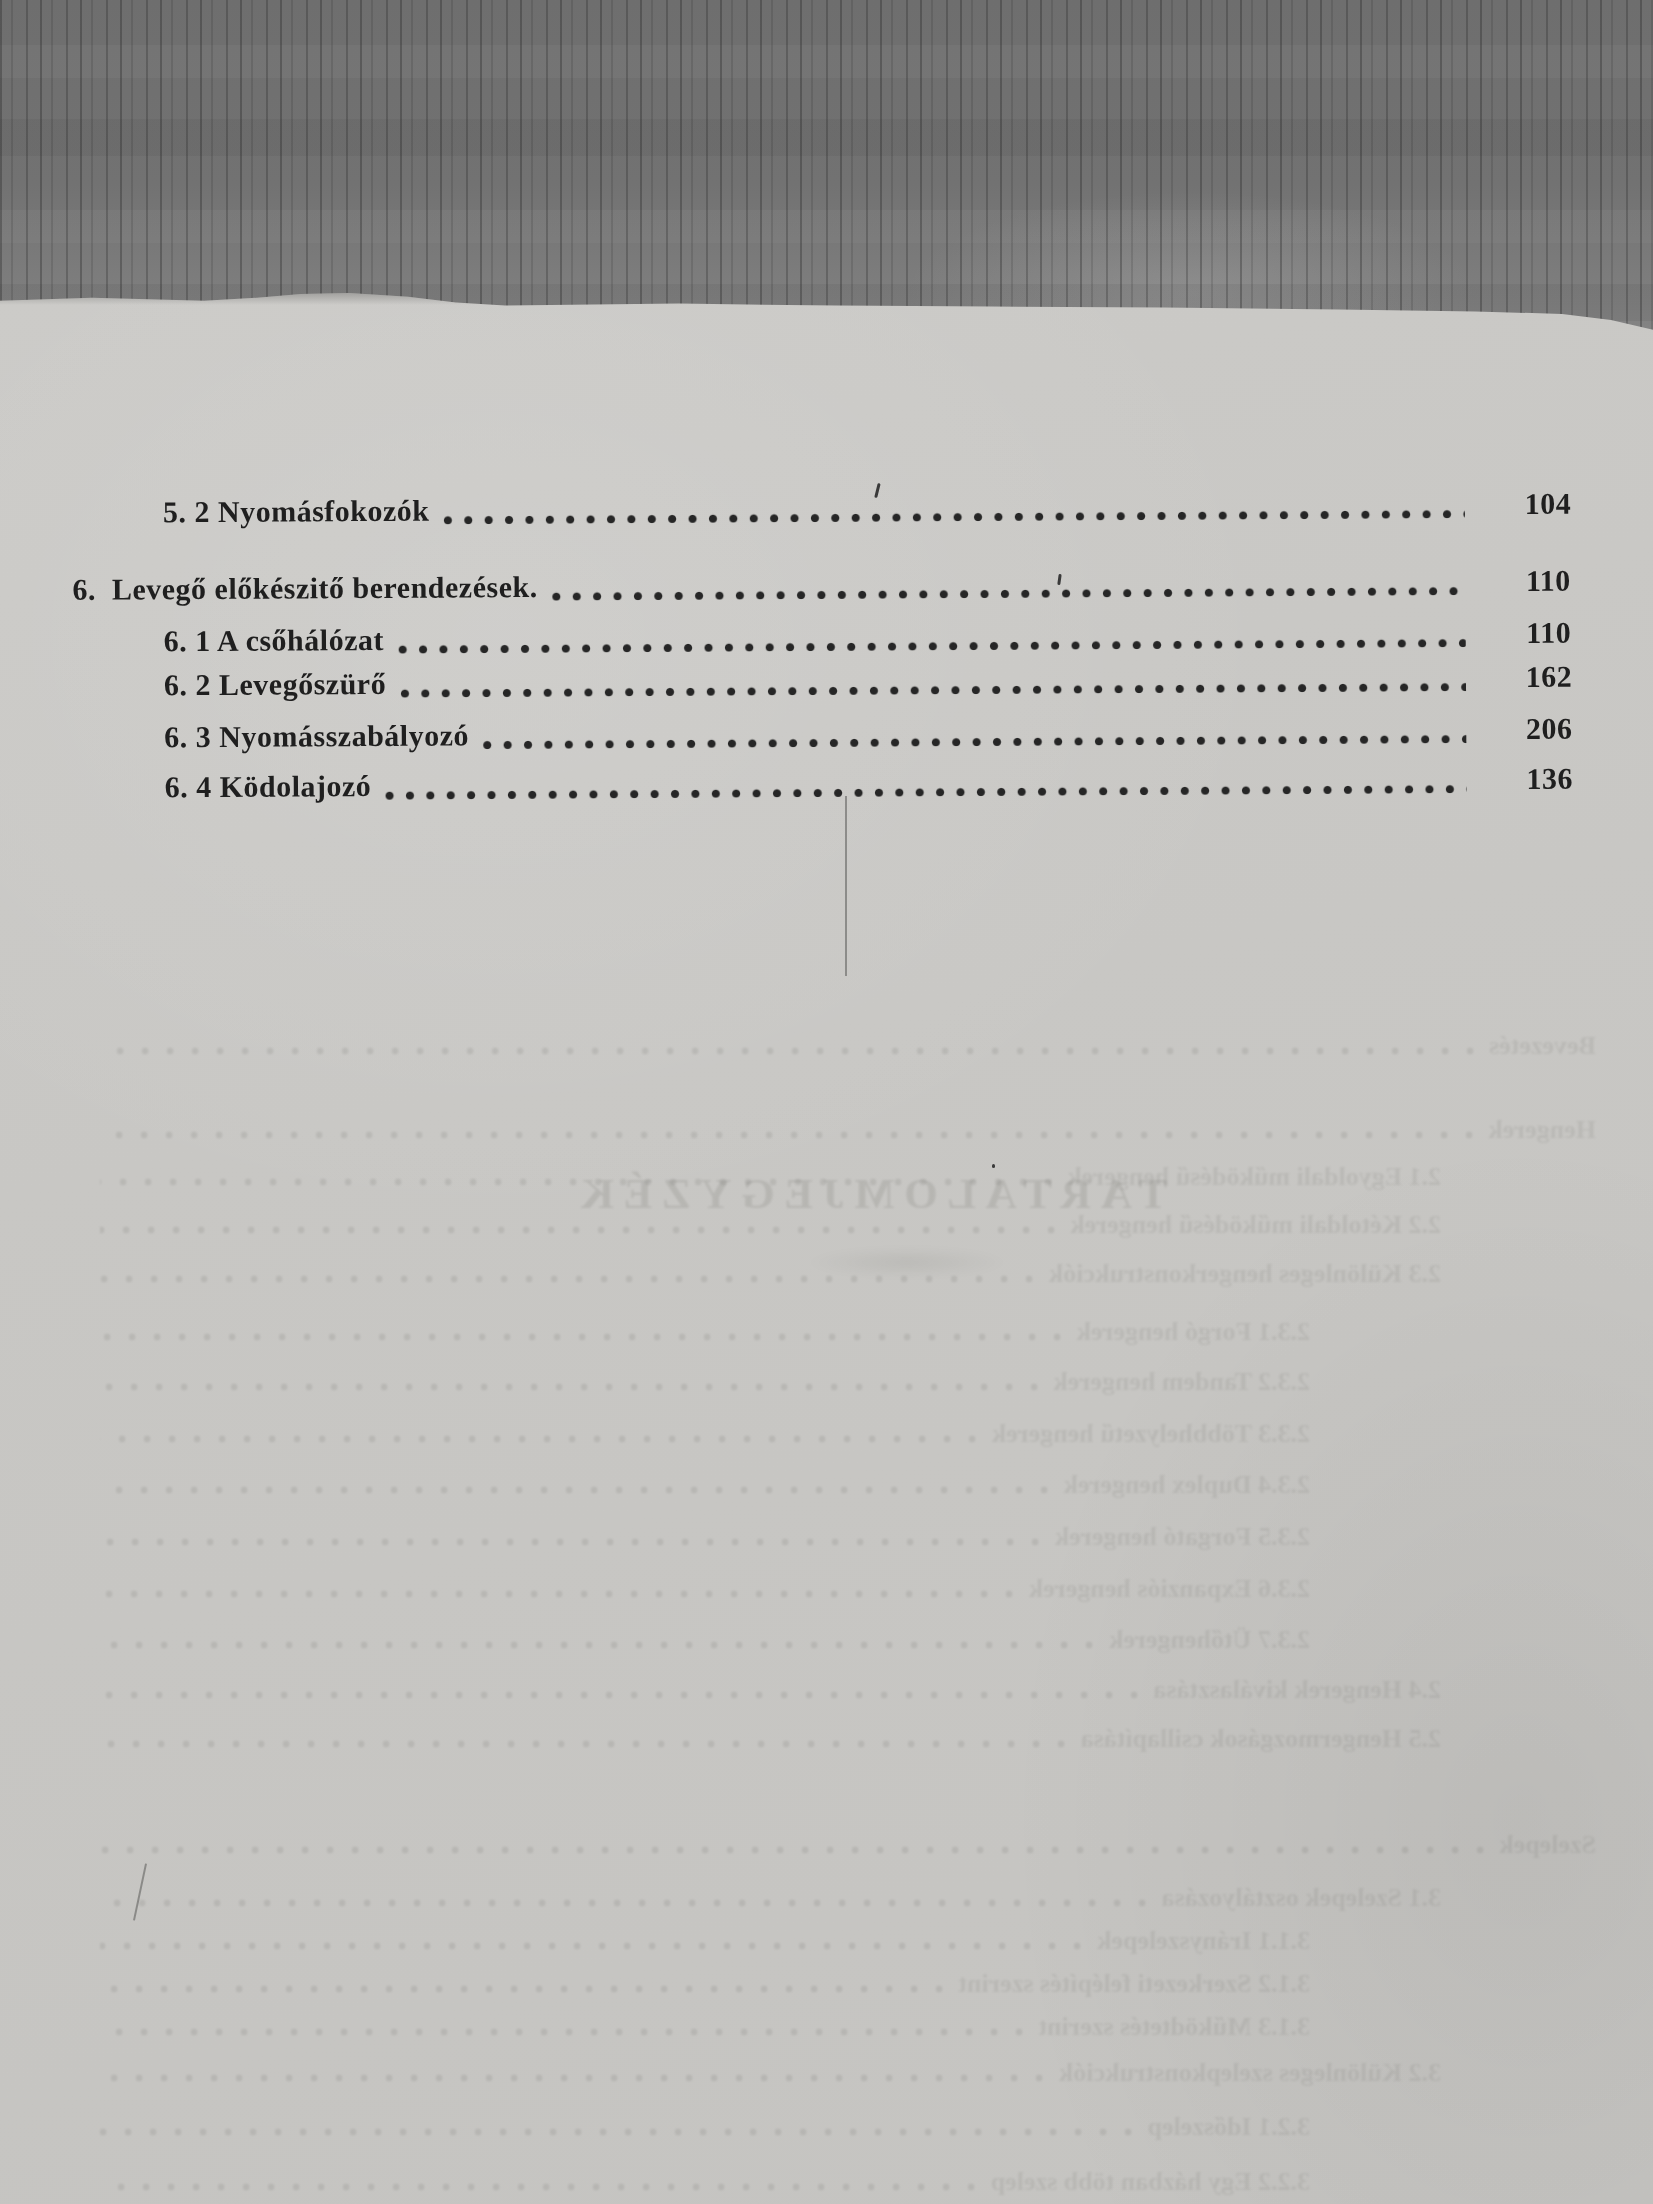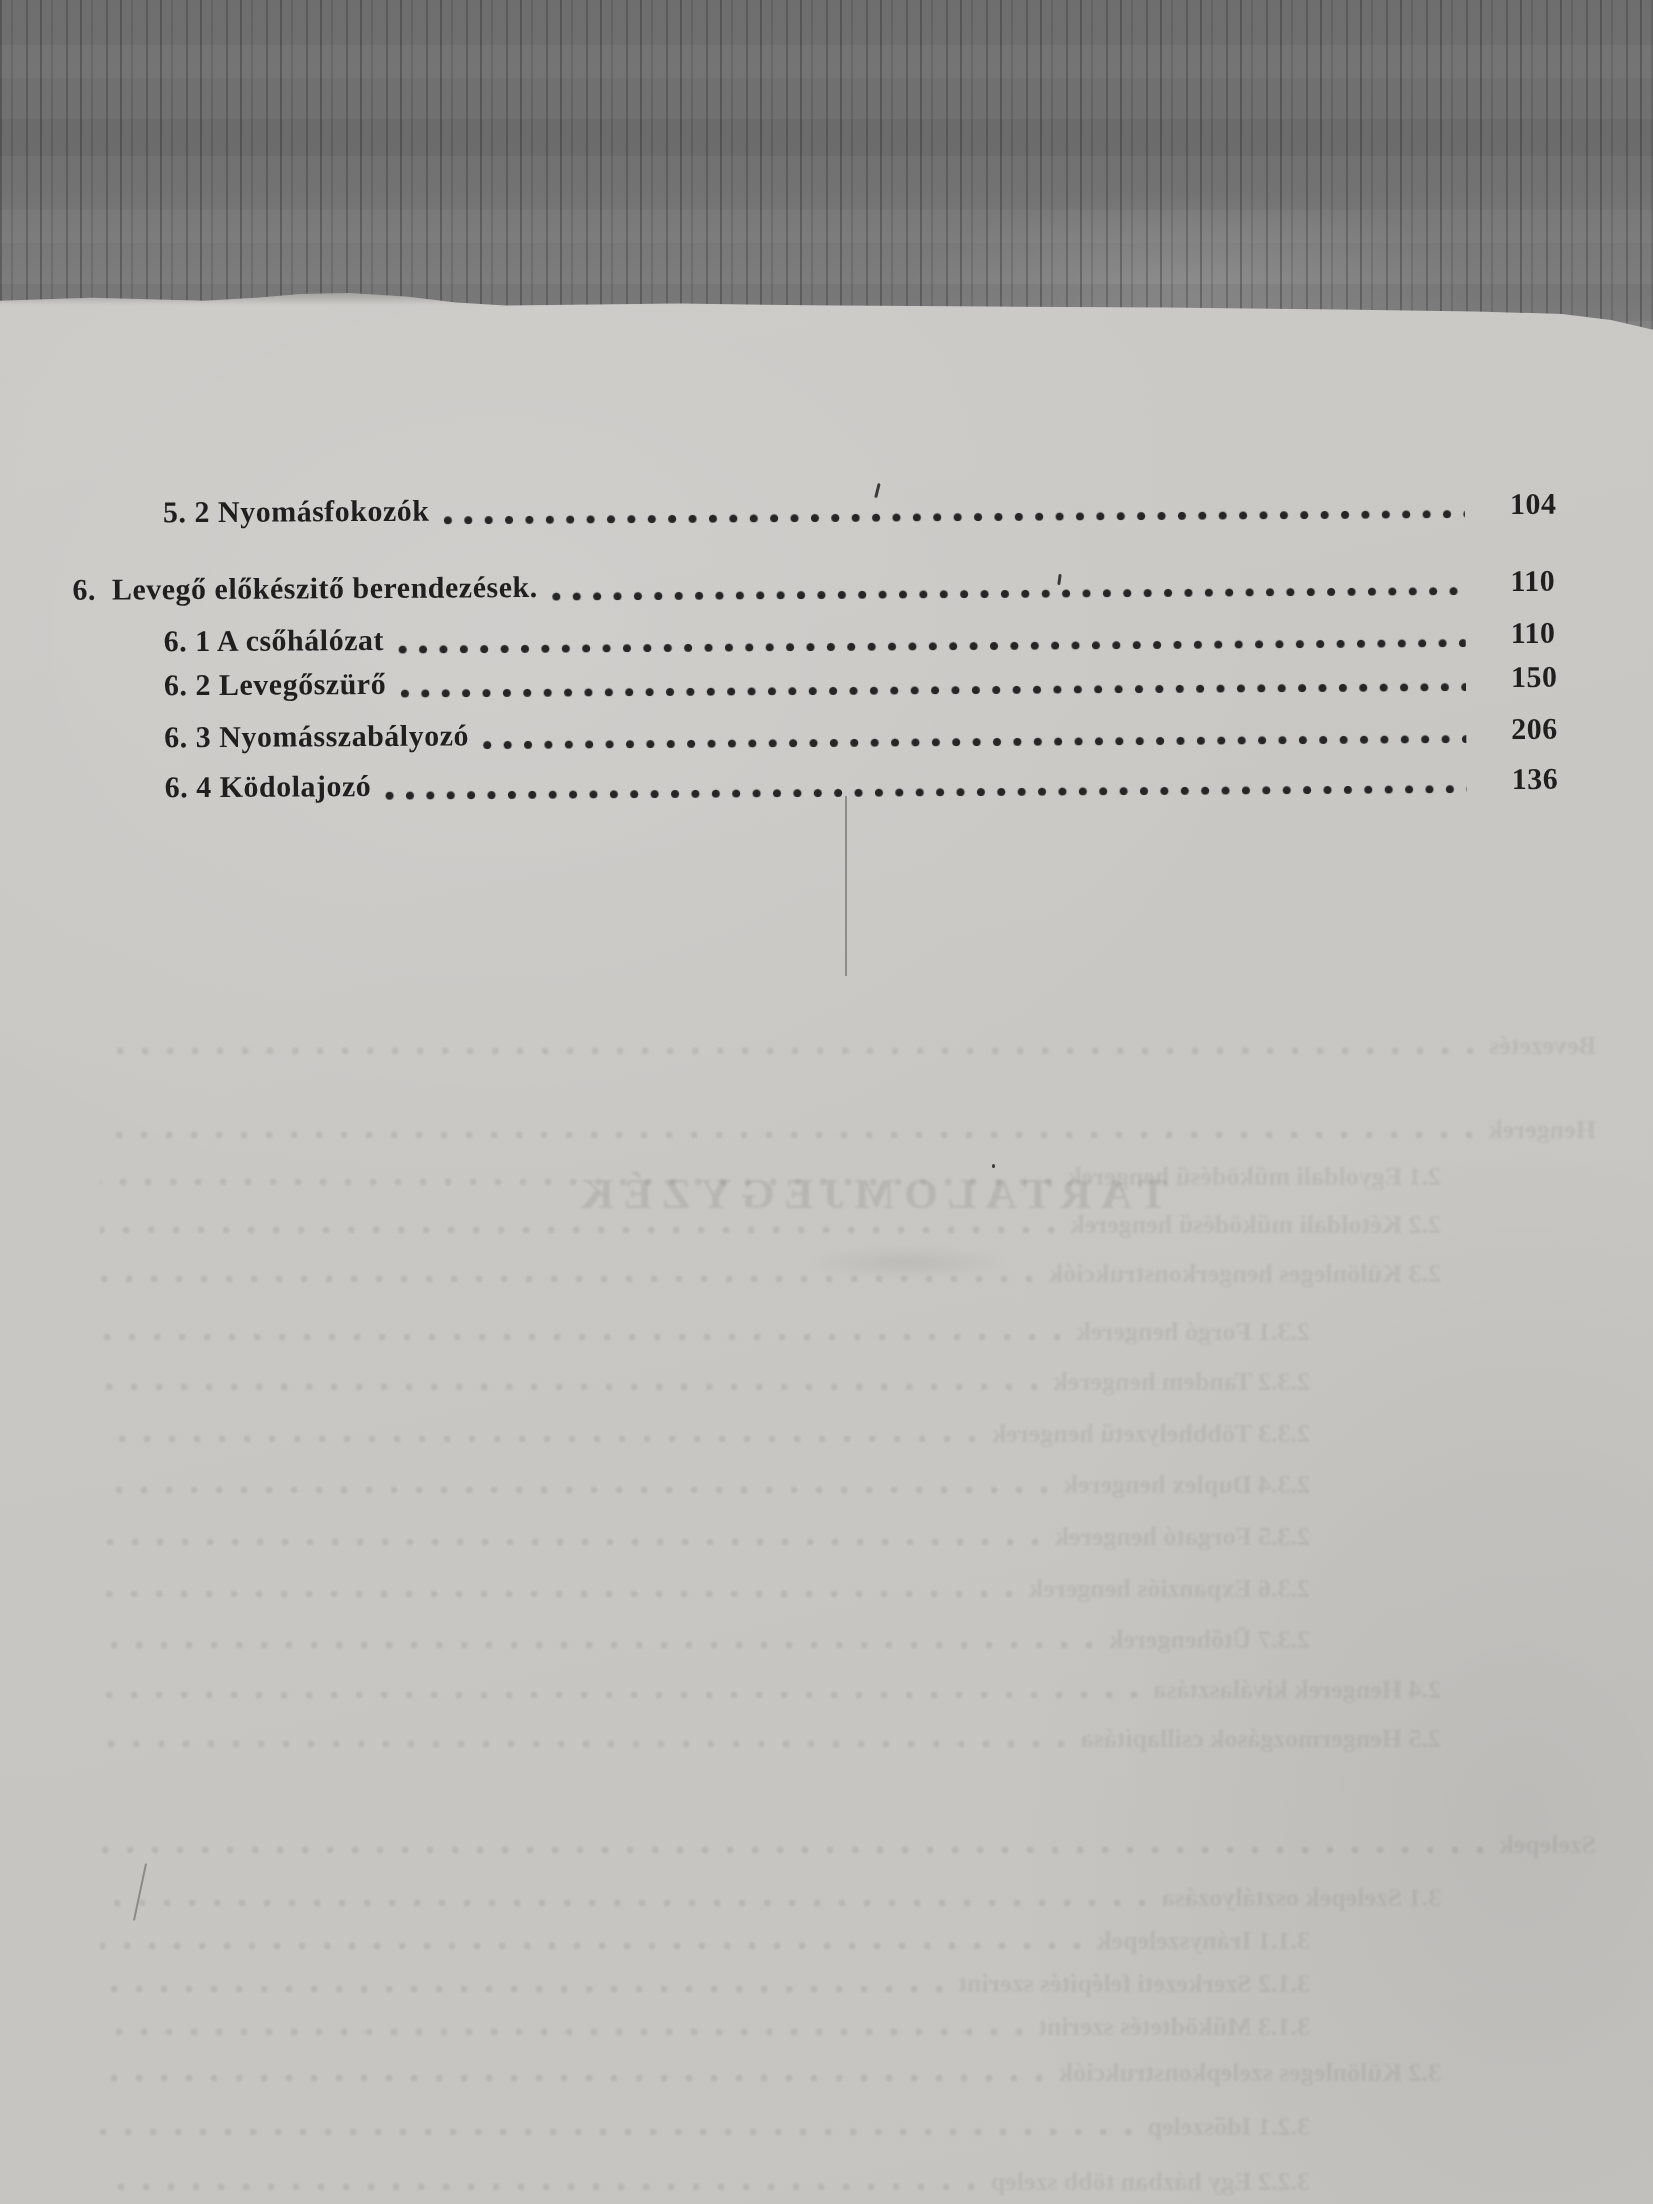--- a/index.html
+++ b/index.html
@@ -36,21 +36,21 @@
 
   
   .printed{position:absolute;left:0;top:0;width:100%;height:100%;
            transform:rotate(-0.35deg);transform-origin:39px 233px;}
   .toc-row{position:absolute;right:68px;height:43px;display:flex;align-items:center;
            color:#1f1f1f;font-weight:bold;font-size:30px;letter-spacing:0.5px;white-space:pre;}
   .toc-row .lbl{flex:0 0 auto;}
   .toc-row .dots{flex:1 1 auto;height:9.7px;align-self:flex-end;margin:0 45px 6.8px 13.6px;
       background:radial-gradient(circle at 4.9px 4.9px,#262626 3.5px,rgba(38,38,38,0) 4.5px);
       background-size:20.4px 9.7px;background-repeat:repeat-x;}
-  .toc-row .pnum{flex:0 0 76px;text-align:left;font-weight:bold;}
+  .toc-row .pnum{flex:0 0 76px;text-align:center;font-weight:bold;}
 
   
   .ghost-title{position:absolute;left:505px;top:878px;width:728px;height:54px;
      transform:scaleX(-1);text-align:center;font-weight:bold;font-size:43px;
      letter-spacing:9.7px;color:#4a4a42;opacity:.13;filter:blur(1.2px);
      font-family:"Liberation Serif","DejaVu Serif",serif;}
   .ghost-row{position:absolute;left:92px;right:58px;height:35px;display:flex;
      align-items:center;transform:scaleX(-1);color:#50504a;opacity:.11;
      filter:blur(0.9px);font-weight:bold;font-size:26px;white-space:pre;}
   .ghost-row .lbl{flex:0 0 auto;}
@@ -75,21 +75,21 @@
   <div class="desk"></div>
 
   <div class="paper">
     <div class="paper-top-shade"></div>
 
     <div class="printed">
       <div>
           <div class="toc-row" style="top: 200px; left: 163px;"><span class="lbl">5. 2 Nyomásfokozók</span><span class="dots"></span><span class="pnum">104</span></div>
           <div class="toc-row" style="top: 277px; left: 72px;"><span class="lbl">6.  Levegő előkészitő berendezések.</span><span class="dots"></span><span class="pnum">110</span></div>
           <div class="toc-row" style="top: 329px; left: 163px;"><span class="lbl">6. 1 A csőhálózat</span><span class="dots"></span><span class="pnum">110</span></div>
-          <div class="toc-row" style="top: 373px; left: 163px;"><span class="lbl">6. 2 Levegőszürő</span><span class="dots"></span><span class="pnum">150</span></div>
+          <div class="toc-row" style="top: 373px; left: 163px;"><span class="lbl">6. 2 Levegőszürő</span><span class="dots"></span><span class="pnum">162</span></div>
           <div class="toc-row" style="top: 425px; left: 163px;"><span class="lbl">6. 3 Nyomásszabályozó</span><span class="dots"></span><span class="pnum">206</span></div>
           <div class="toc-row" style="top: 475px; left: 163px;"><span class="lbl">6. 4 Ködolajozó</span><span class="dots"></span><span class="pnum">136</span></div>
         </div>
     </div>
 
     <div class="ghost-title">TARTALOMJEGYZÉK</div>
     <div class="ghost-smudge"></div>
     <div>
         <div class="ghost-row lv0" style="top: 737px;"><span class="lbl">Bevezetés</span><span class="dots"></span></div>
         <div class="ghost-row lv0" style="top: 821px;"><span class="lbl">Hengerek</span><span class="dots"></span></div>

